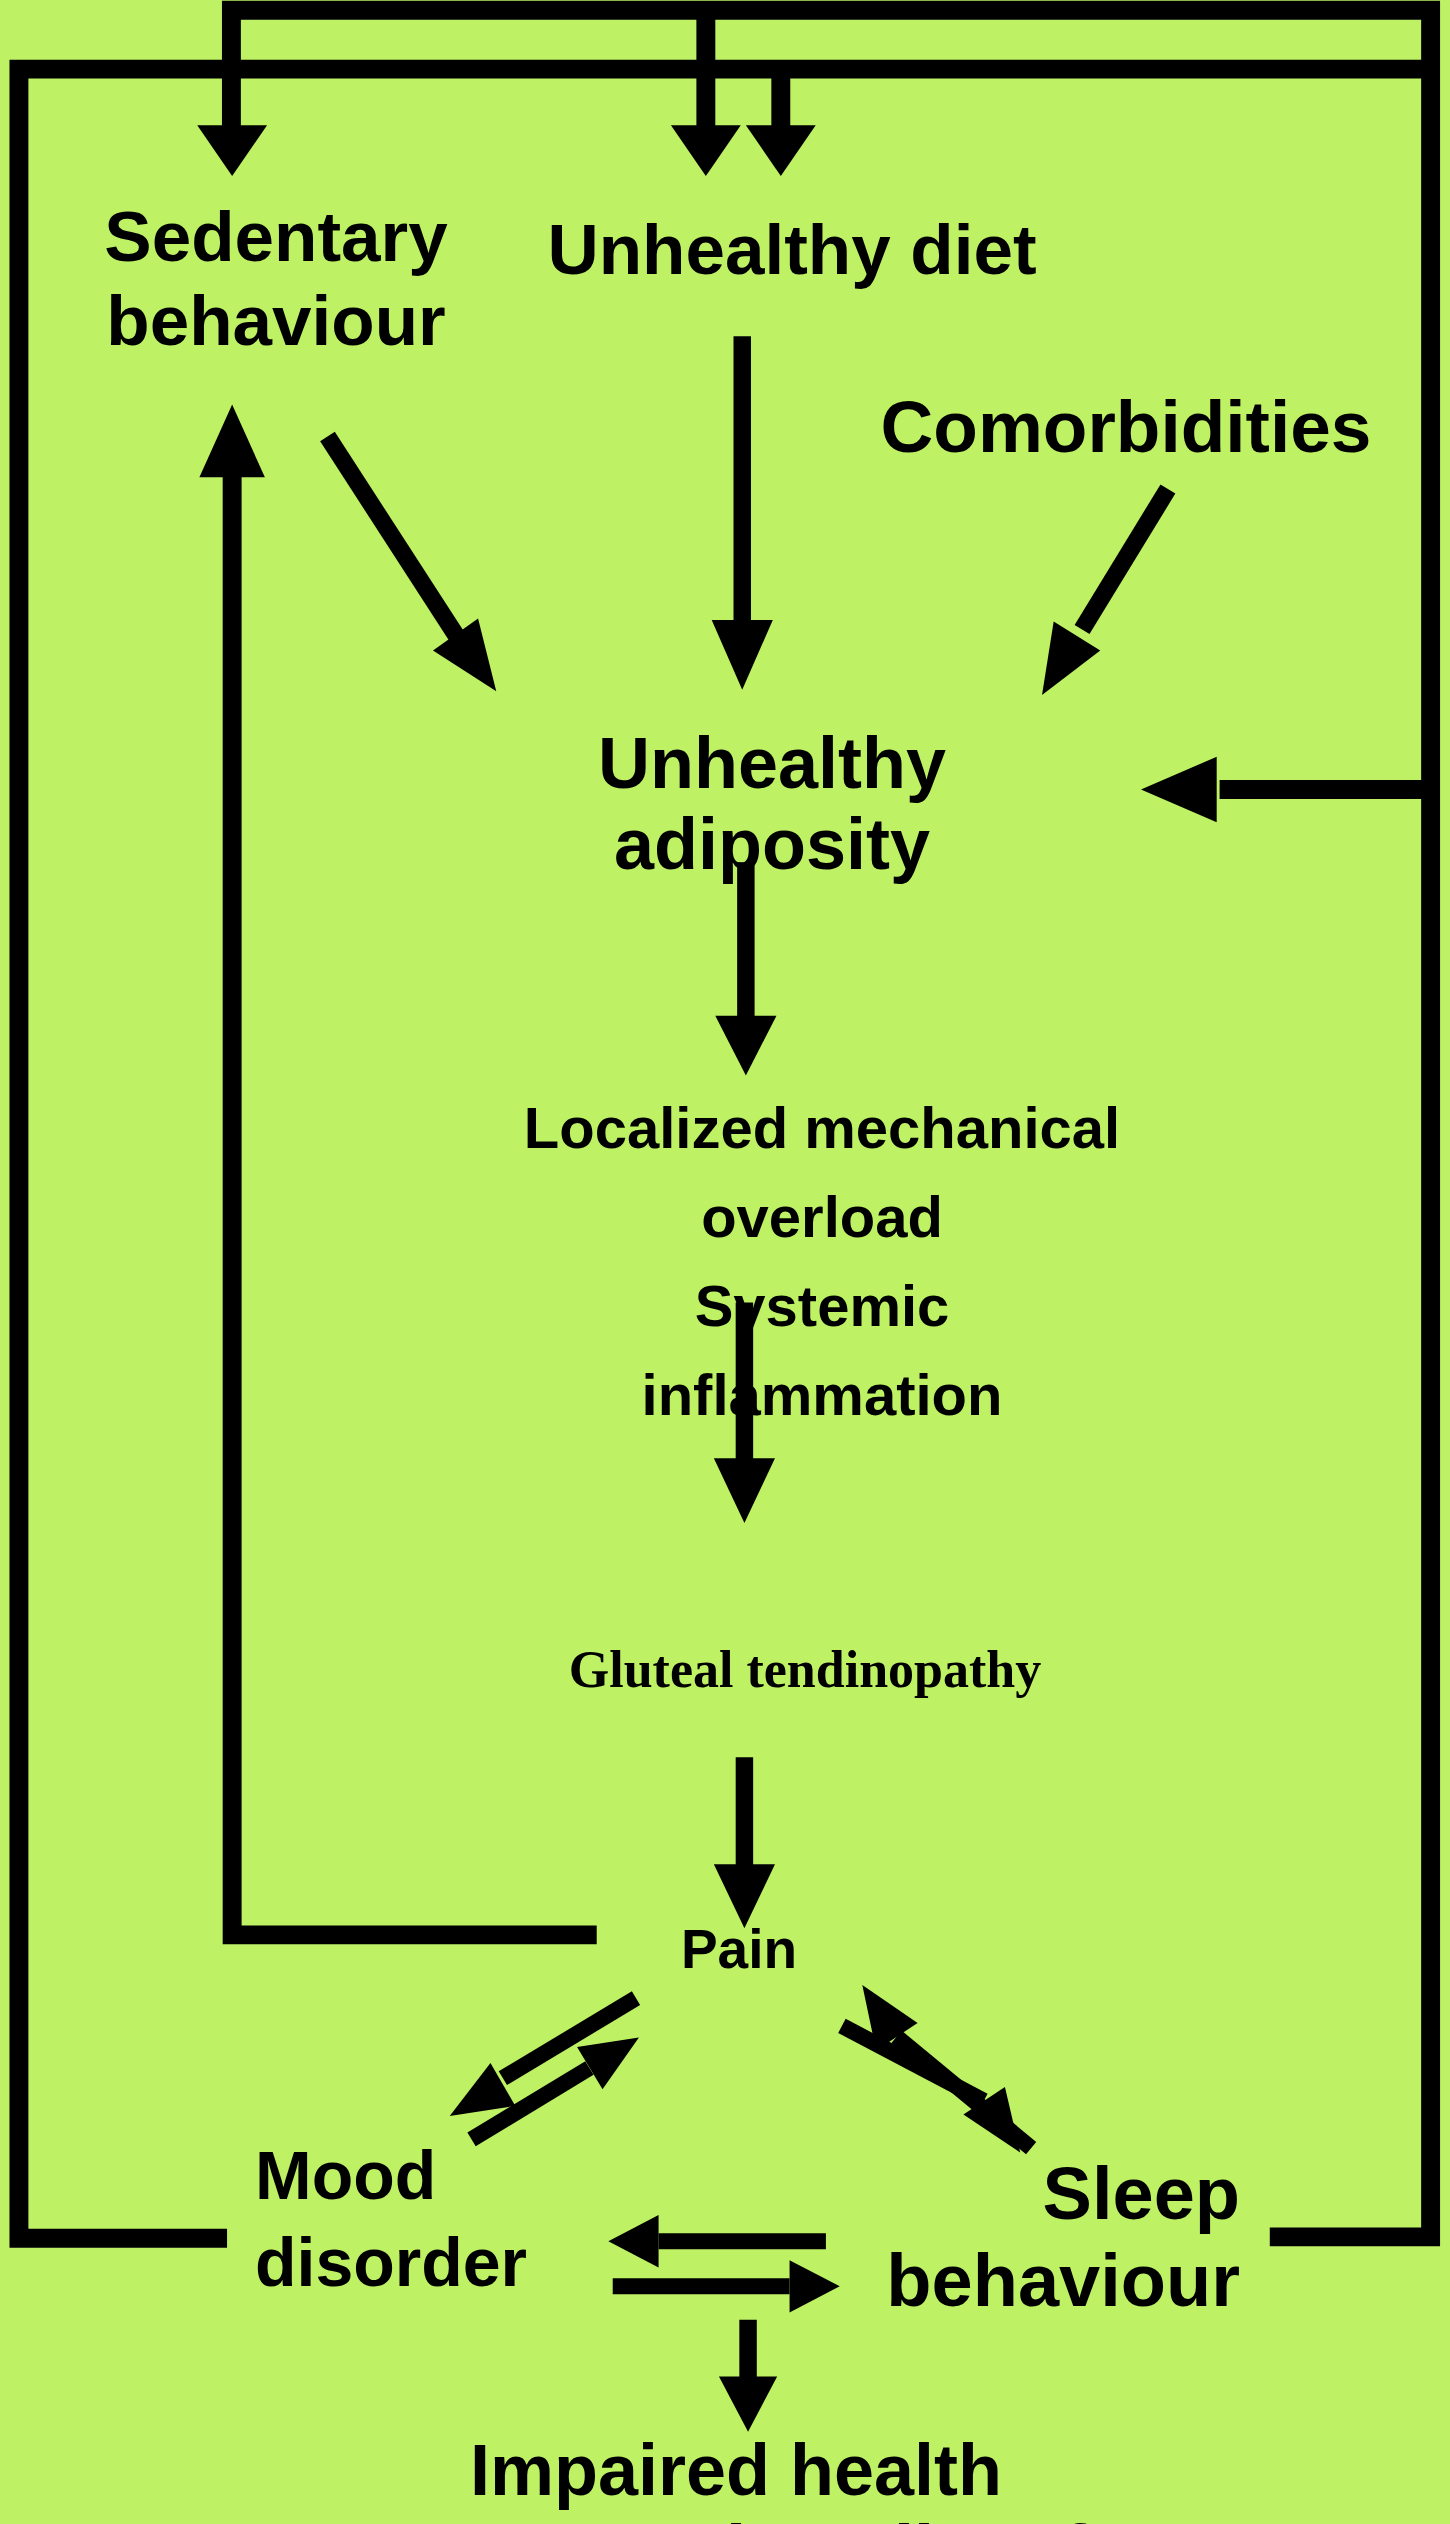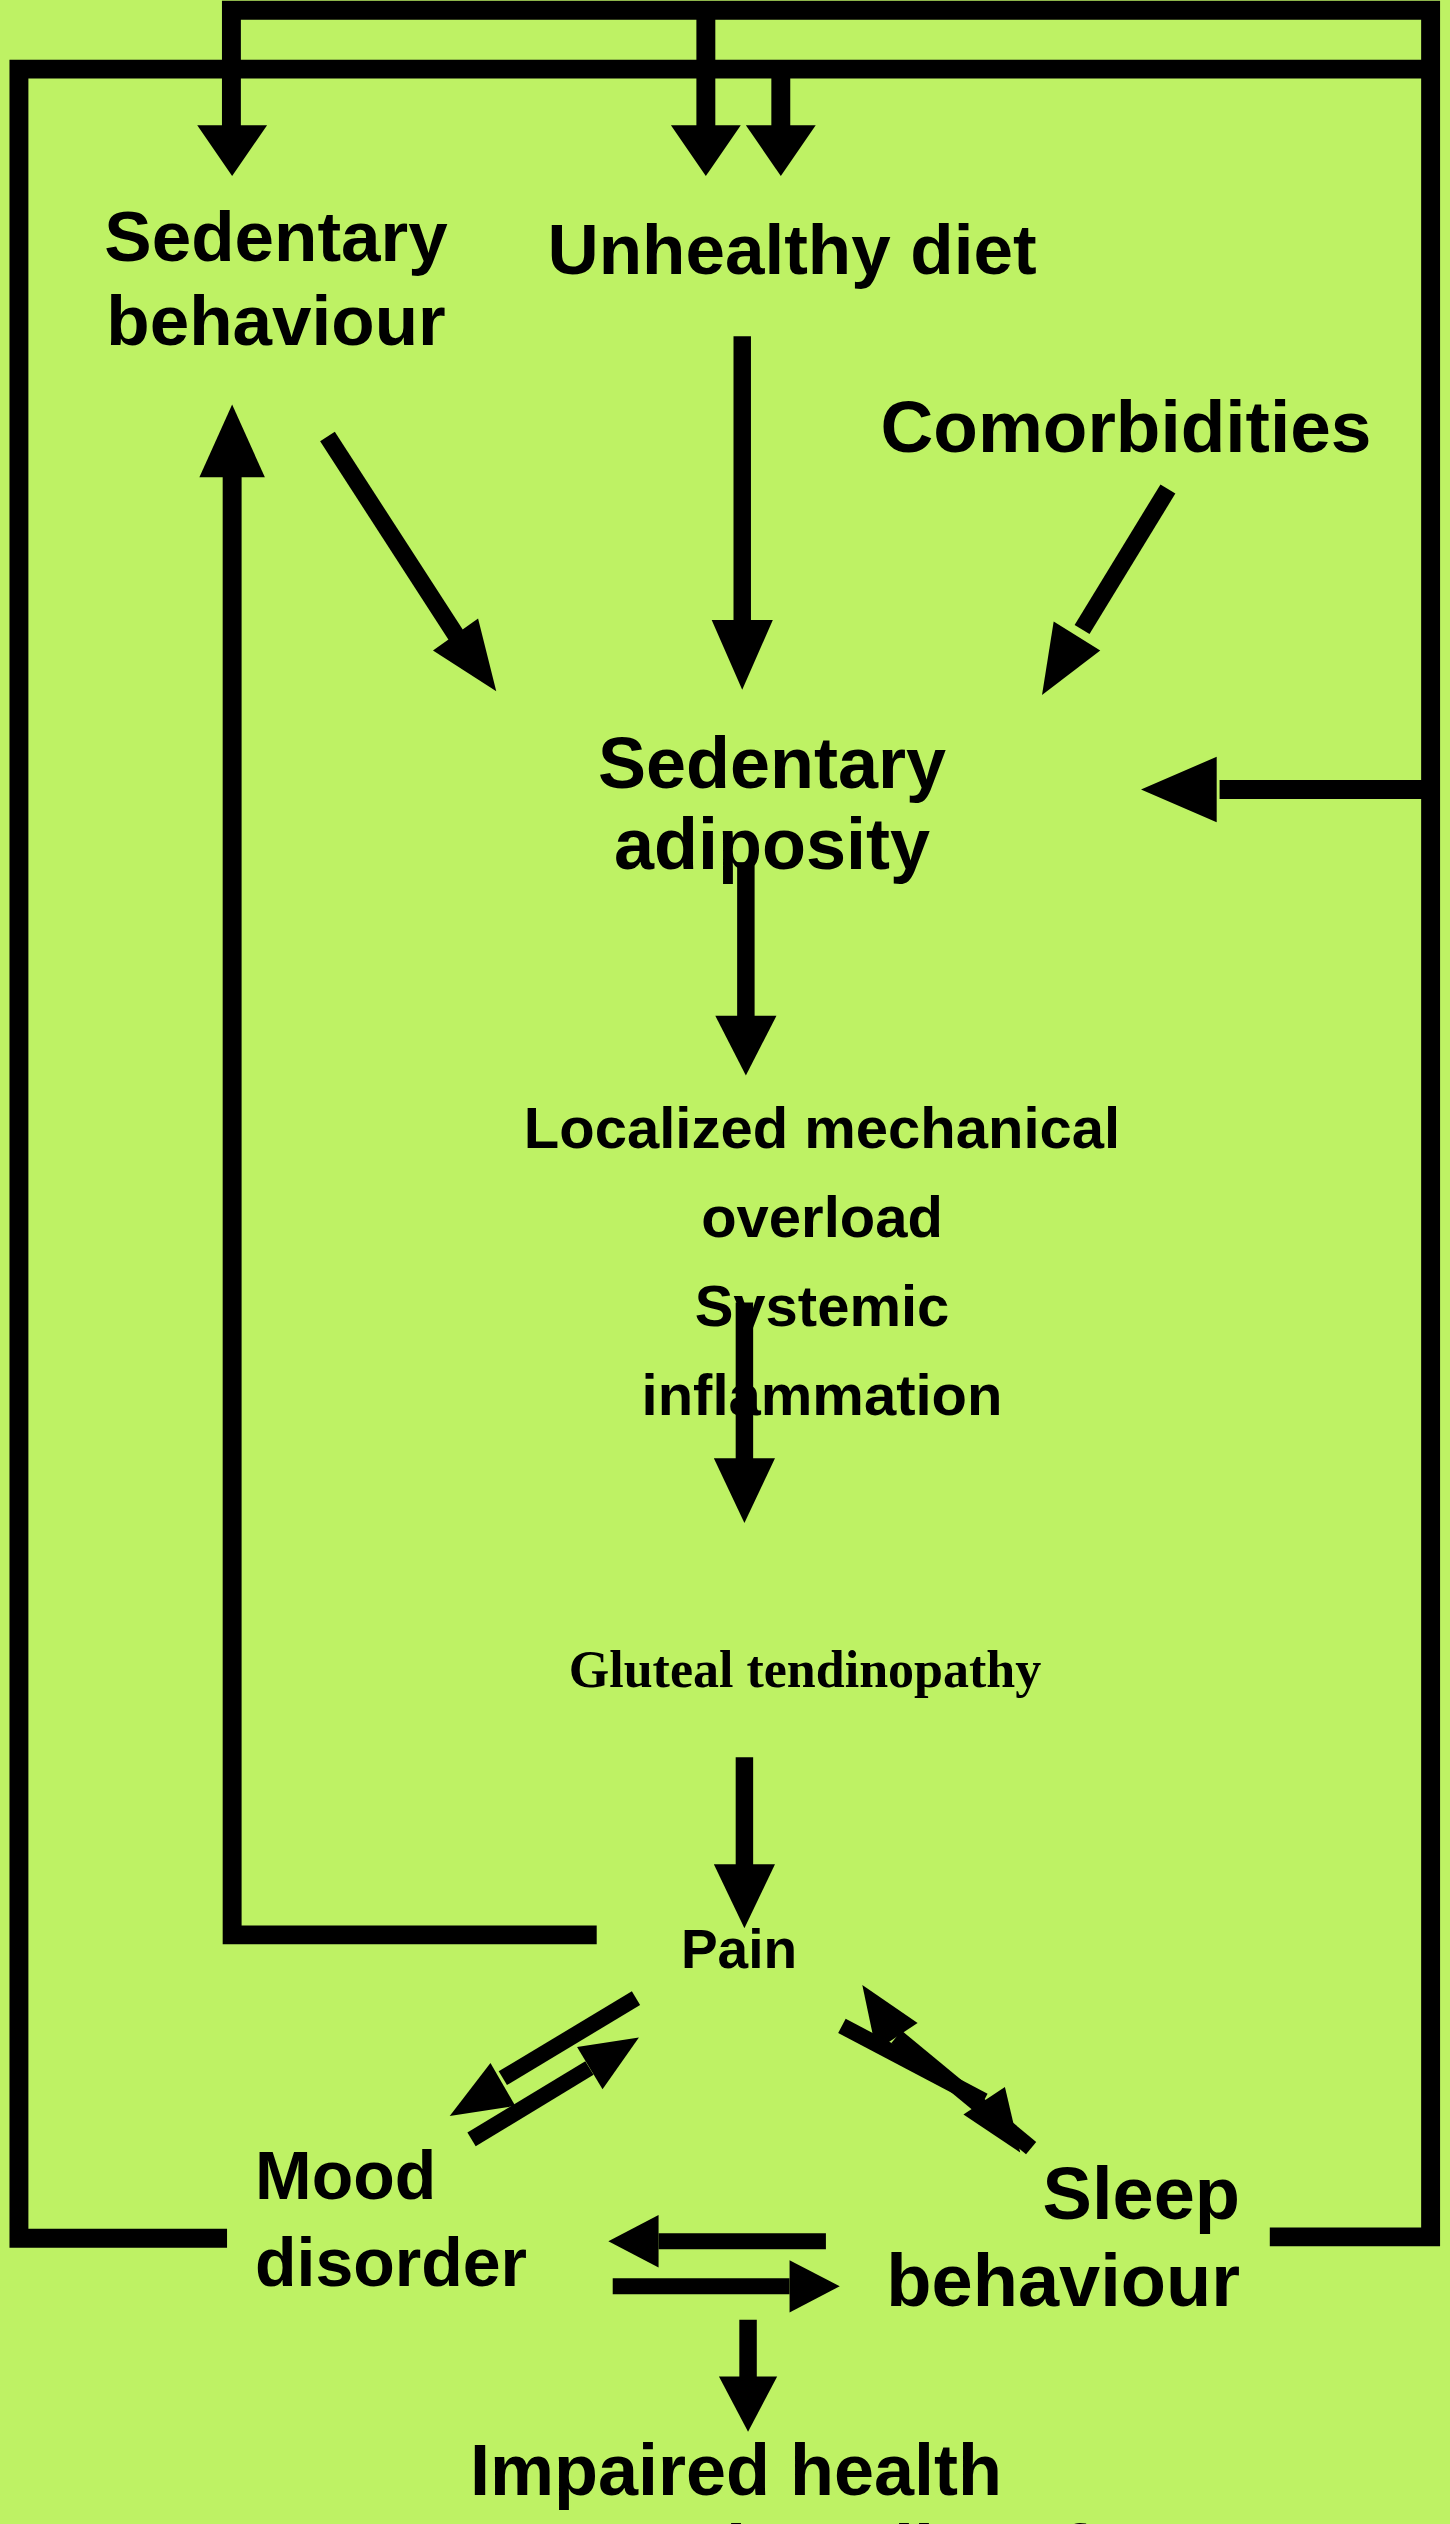--- a/index.html
+++ b/index.html
@@ -121,21 +121,21 @@
       <line x1="1028" y1="3188" x2="1028" y2="3272" stroke-width="24"></line>
       <polygon points="988,3266 1068,3266 1028,3342"></polygon>
     </g>
 
   </svg>
 
   <div class="label lbl-sedentary">Sedentary
 behaviour</div>
   <div class="label lbl-comorbid">Comorbidities</div>
   <div class="label lbl-unhealthy">Unhealthy diet</div>
-  <div class="label lbl-adiposity">Sedentary adiposity</div>
+  <div class="label lbl-adiposity">Unhealthy adiposity</div>
   <div class="label lbl-overload">Localized mechanical overload
 Systemic inflammation</div>
   <div class="label lbl-gluteal">Gluteal tendinopathy</div>
   <div class="label lbl-pain">Pain</div>
   <div class="label lbl-mood align-left">Mood
 disorder</div>
   <div class="label lbl-sleep align-right">Sleep
 behaviour</div>
   <div class="label lbl-impact">Impaired health status and quality of life</div>
 

